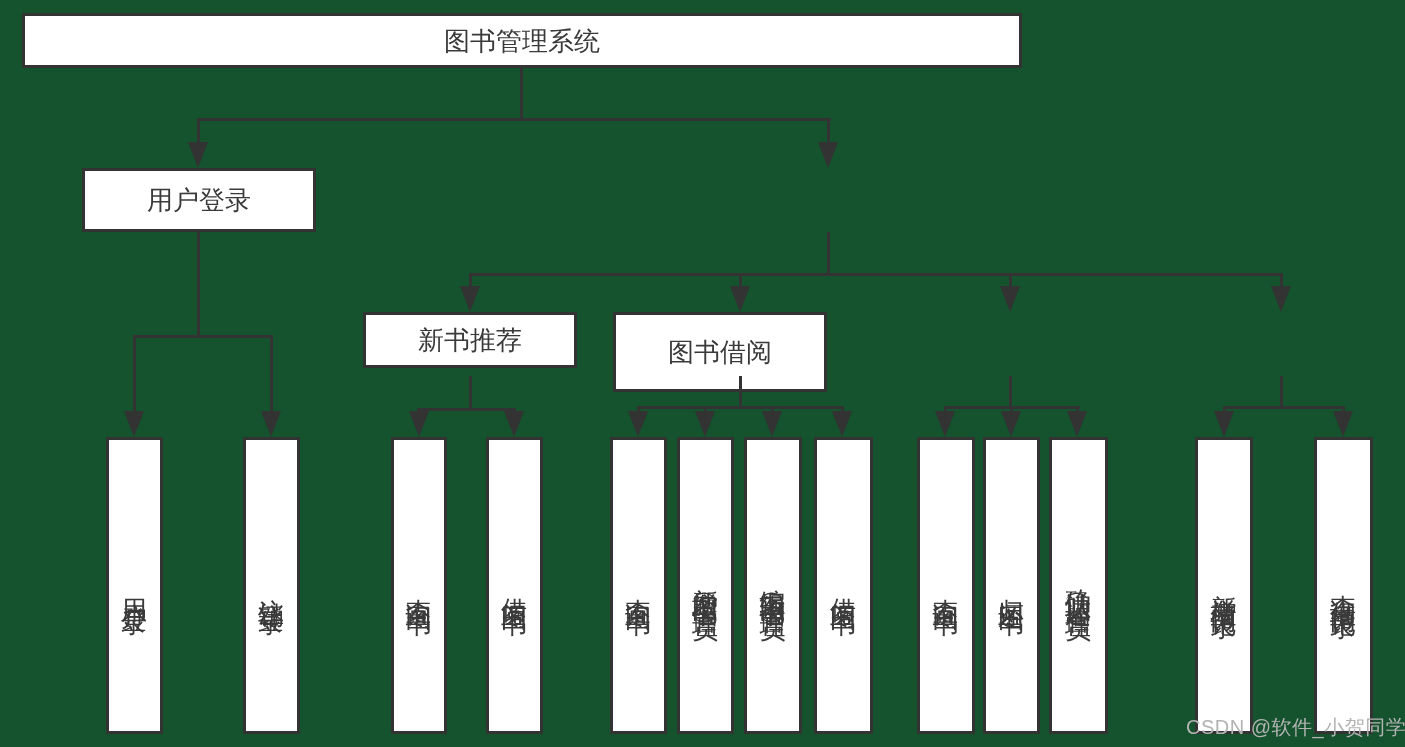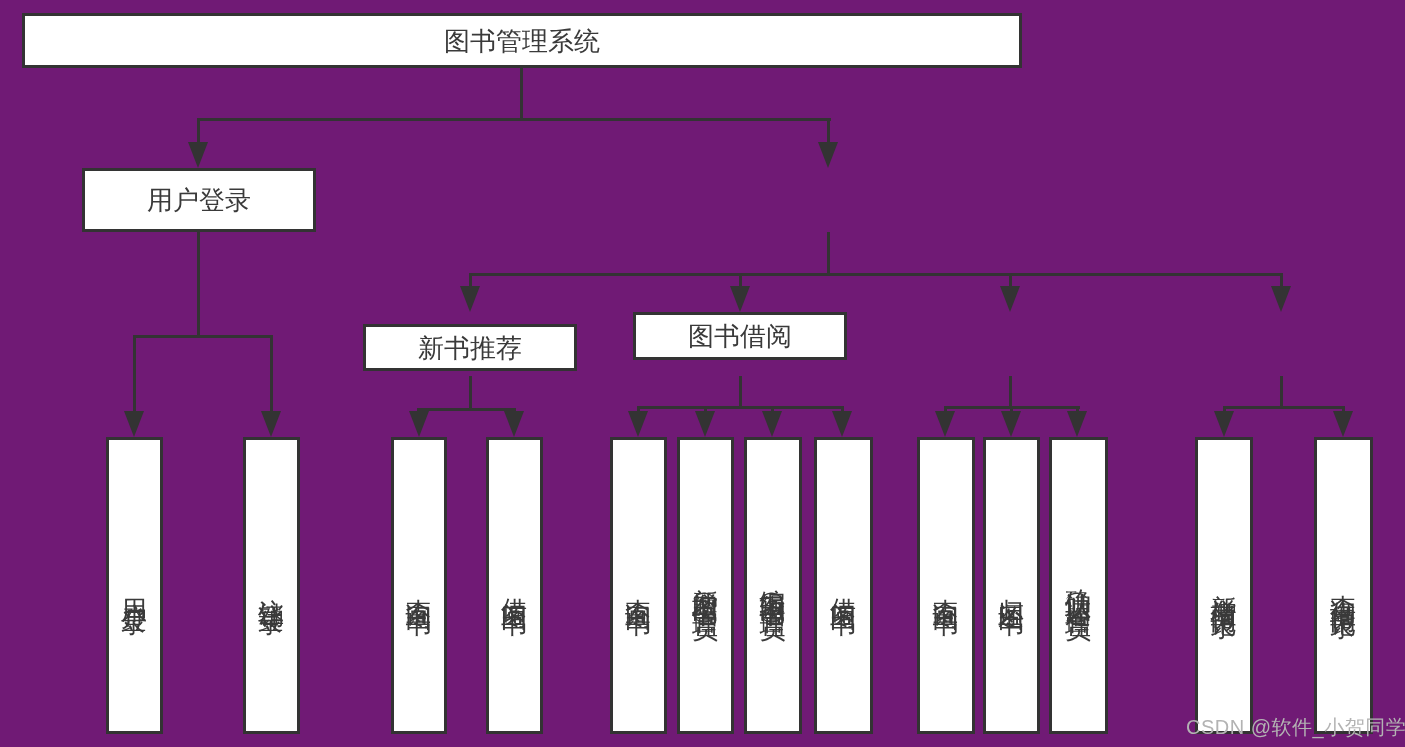--- a/index.html
+++ b/index.html
@@ -1,17 +1,17 @@
 <!DOCTYPE html>
 <html><head>
 <meta charset="utf-8">
 <style>
   html,body{margin:0;padding:0;background:#ffffff;}
   #canvas{
-    position:relative;width:1405px;height:747px;background:#701a75;overflow:hidden;
+    position:relative;width:1405px;height:747px;background:#14532d;overflow:hidden;
     font-family:"Liberation Sans","DejaVu Sans",sans-serif;color:#3a3a3a;
   }
   .node{
     position:absolute;box-sizing:border-box;border:3px solid #333333;background:#ffffff;
     display:flex;align-items:center;justify-content:center;
     font-size:26px;line-height:1;white-space:nowrap;
   }
   .leaf{
     position:absolute;box-sizing:border-box;border:3px solid #333333;background:#ffffff;
     display:flex;align-items:center;justify-content:center;
@@ -57,22 +57,22 @@
   <div class="hl" style="left:469px;top:273px;width:813px"></div>
   <div class="vl" style="left:469px;top:273px;height:15px"></div>
   <div class="ar" style="left:460px;top:286px"></div>
   <div class="vl" style="left:739px;top:273px;height:15px"></div>
   <div class="ar" style="left:730px;top:286px"></div>
   <div class="vl" style="left:1009px;top:273px;height:15px"></div>
   <div class="ar" style="left:1000px;top:286px"></div>
   <div class="vl" style="left:1280px;top:273px;height:15px"></div>
   <div class="ar" style="left:1271px;top:286px"></div>
 
-  <div class="node" style="left:363px;top:324px;width:214px;height:47px">新书推荐</div>
-  <div class="node" style="left:633px;top:312px;width:214px;height:48px">图书借阅</div>
+  <div class="node" style="left:363px;top:312px;width:214px;height:56px">新书推荐</div>
+  <div class="node" style="left:613px;top:312px;width:214px;height:80px">图书借阅</div>
 
   <div class="vl" style="left:469px;top:376px;height:32px"></div>
   <div class="hl" style="left:417px;top:408px;width:99px"></div>
   <div class="vl" style="left:418px;top:408px;height:6px"></div>
   <div class="ar" style="left:409px;top:411px"></div>
   <div class="vl" style="left:513px;top:408px;height:6px"></div>
   <div class="ar" style="left:504px;top:411px"></div>
 
   <div class="vl" style="left:739px;top:376px;height:30px"></div>
   <div class="hl" style="left:637px;top:406px;width:207px"></div>

